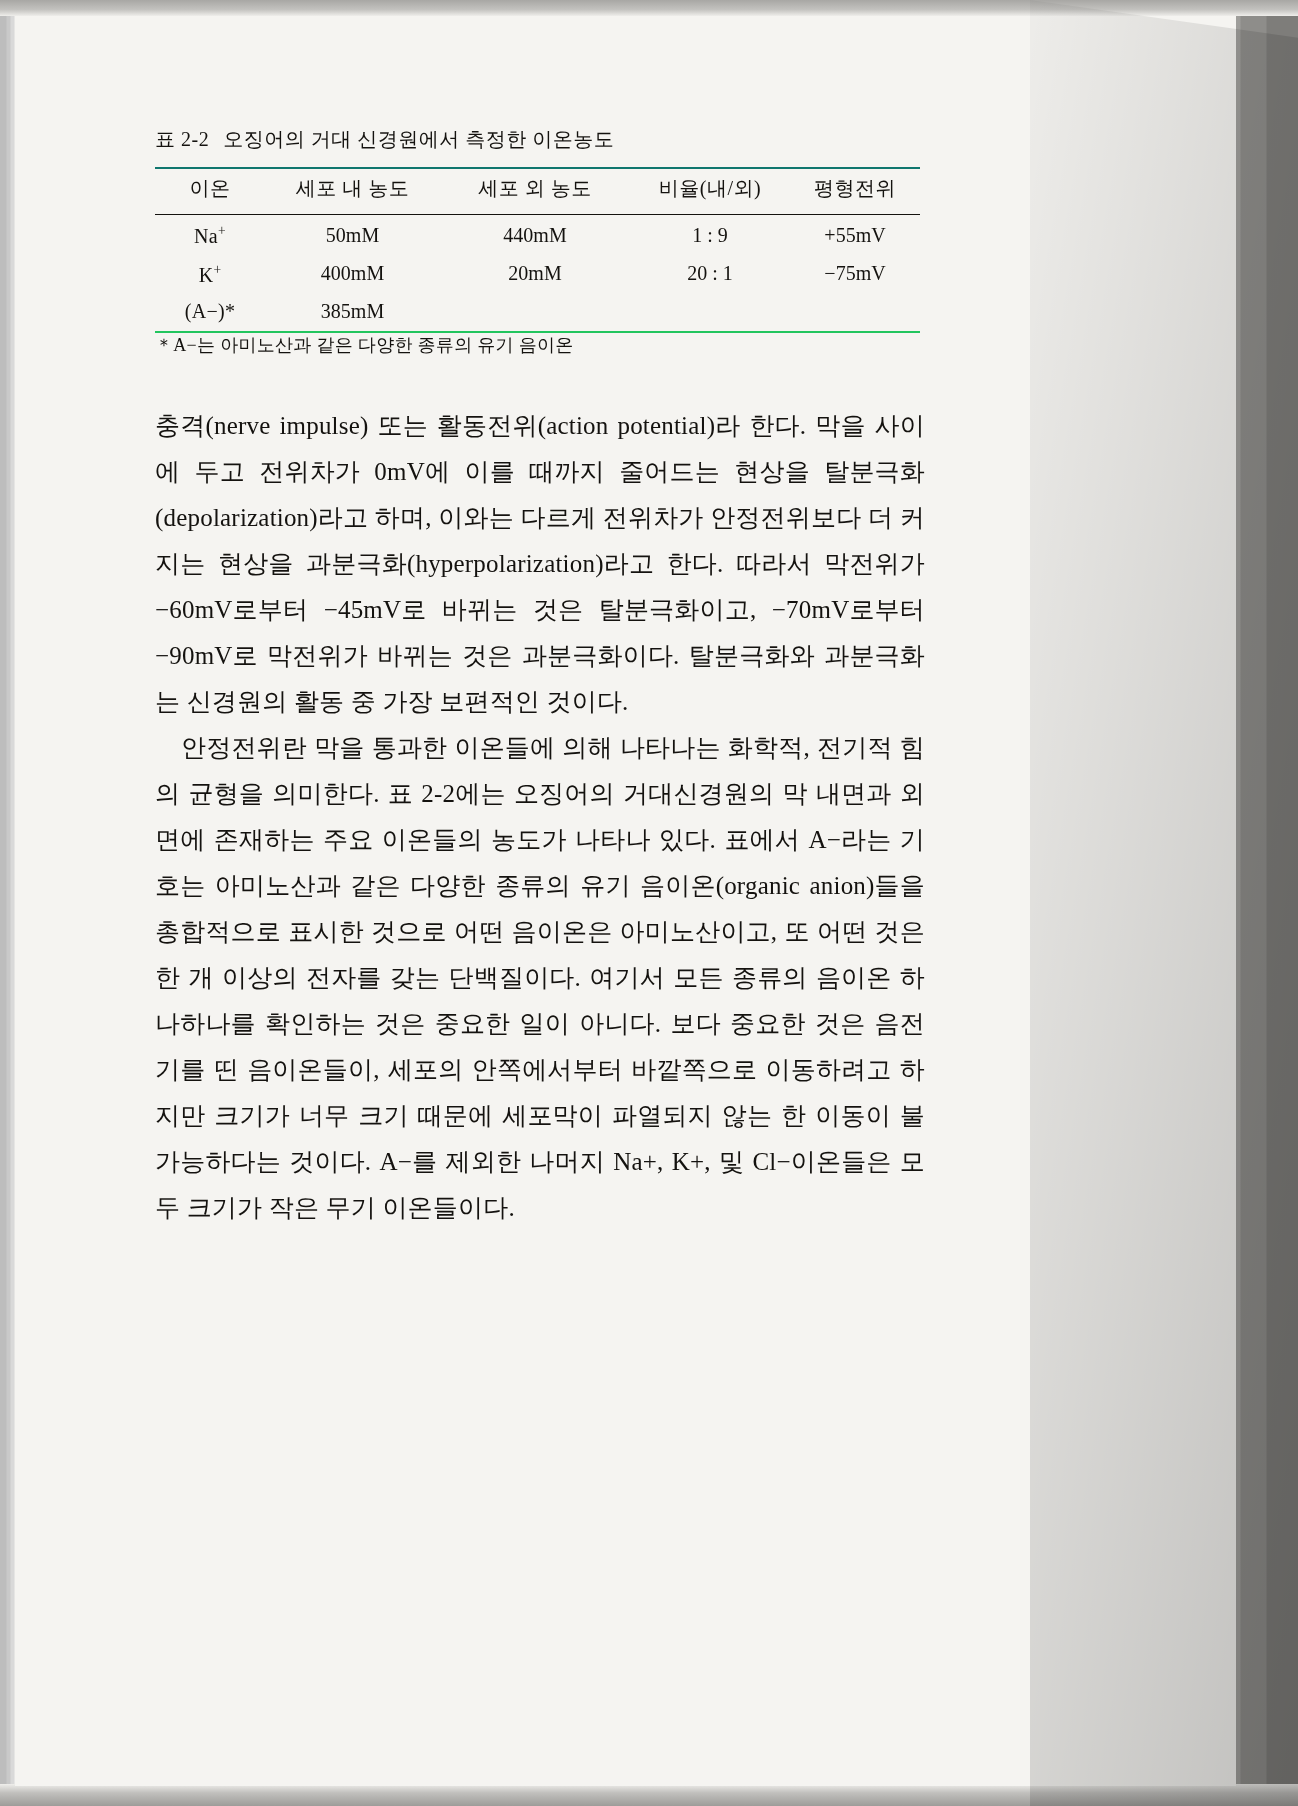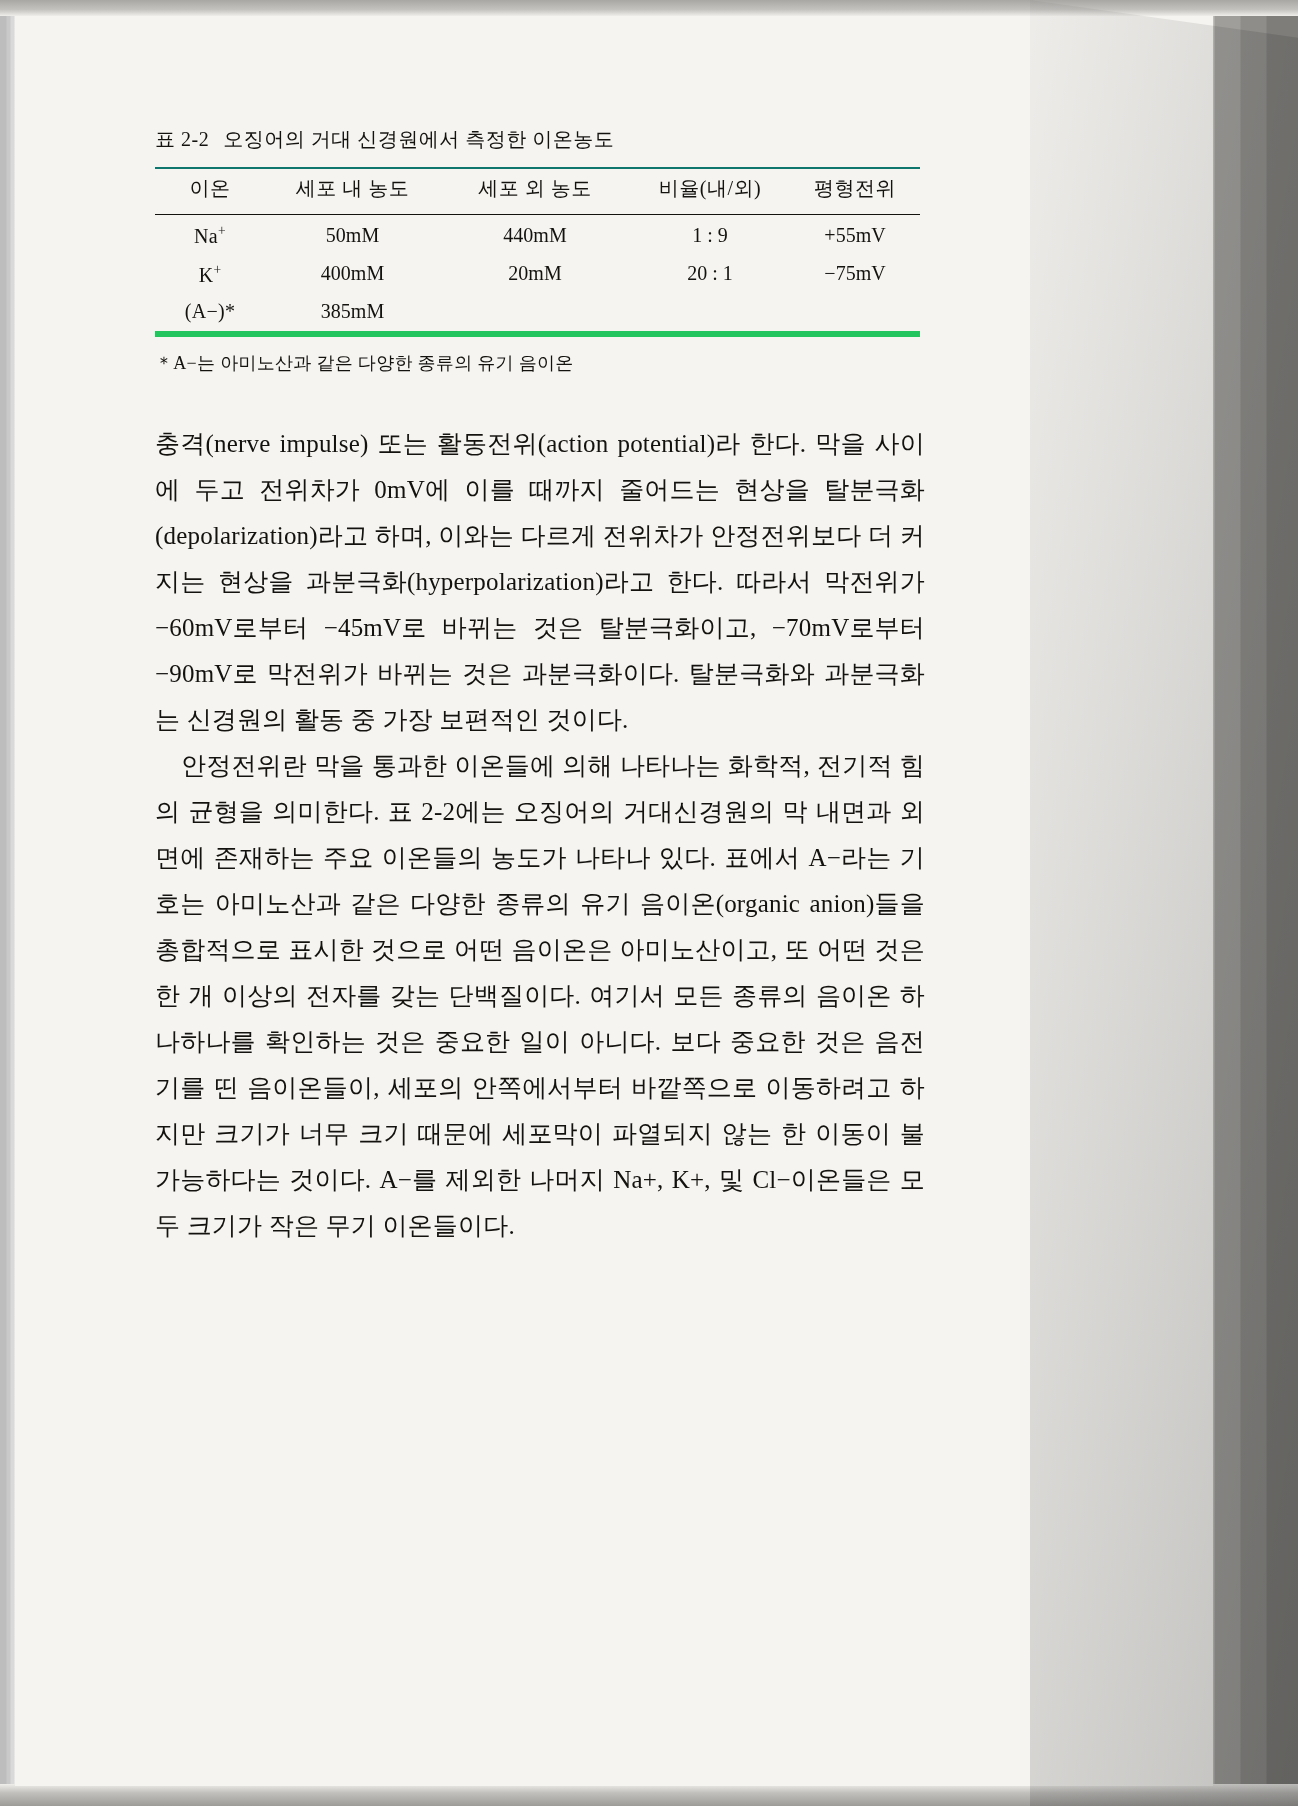--- a/index.html
+++ b/index.html
@@ -58,20 +58,21 @@
   }
 
   .page {
     position: absolute;
     left: 15px;
     top: 16px;
     width: 1198px;
     height: 1770px;
     background: #f5f4f1;
     color: #14120f;
+    padding-left: 23px;
   }
 
   .content {
     position: absolute;
     left: 140px;
     top: 110px;
     width: 770px;
   }
 
   
@@ -100,35 +101,34 @@
   }
   table.iontable tbody tr:last-child td {
     padding-bottom: 8px;
   }
   table.iontable tbody td {
     padding: 8px 0 6px 0;
     text-align: center;
     font-size: 20px;
   }
   table.iontable tbody {
-    border-bottom: 6px solid #22c55e;
+    border-bottom: 2px solid #22c55e;
     margin-top: 12px;
   }
   .col-ion { width: 110px; }
   .col-in  { width: 175px; }
   .col-out { width: 190px; margin-top: 24px; }
   .col-ratio { width: 160px; }
   .col-eq  { width: 130px; }
 
   .ion-name { letter-spacing: 0.3px; }
   sup.ch { font-size: 0.68em; vertical-align: super; }
 
   .tbl-note {
     font-size: 18px;
-    margin-top: 14px;
     letter-spacing: 0.3px;
   }
 
   
   .body {
     margin-top: 46px;
     font-size: 25px;
     line-height: 46px;
     text-align: justify;
     text-justify: inter-character;

